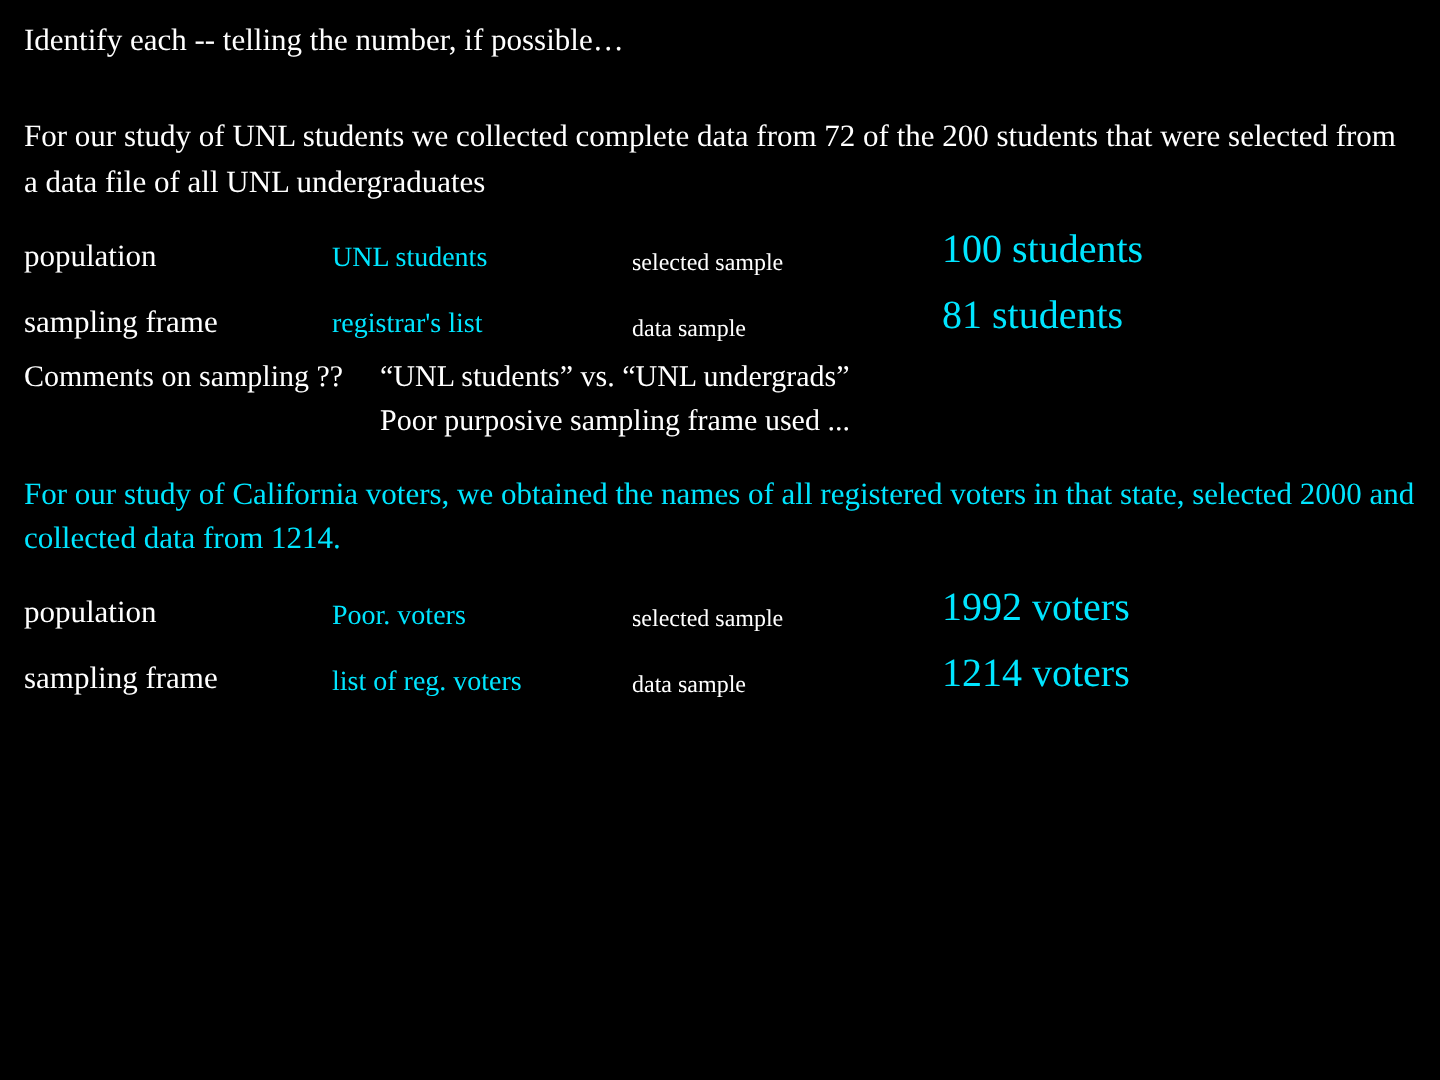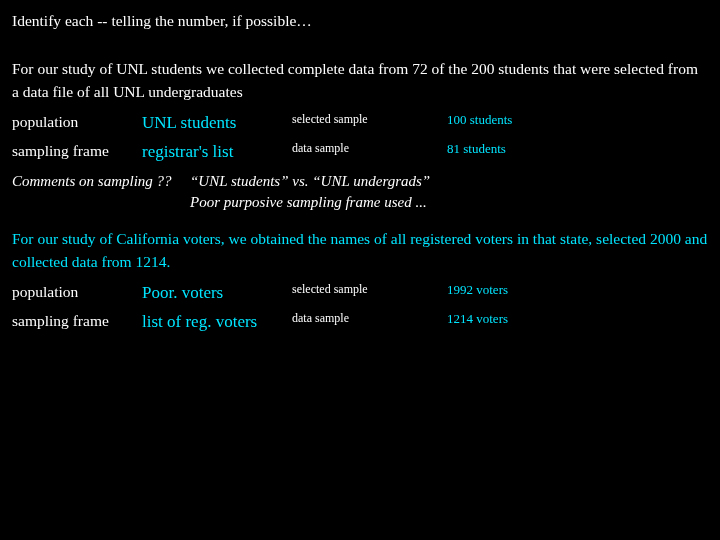--- a/index.html
+++ b/index.html
@@ -20,50 +20,50 @@
     }
     .study-block {
       margin-bottom: 14px;
     }
     .study-intro {
       font-size: 15.5px;
       margin-bottom: 8px;
     }
     .row {
       display: flex;
-      align-items: flex-start;
+      align-items: flex-end;
       margin-bottom: 4px;
       gap: 0;
     }
     .label-col {
       color: #fff;
       font-size: 15.5px;
       min-width: 130px;
     }
     .value-col {
       color: #00e5ff;
-      font-size: 17px;
+      font-size: 14px;
       min-width: 140px;
+      margin-left: 24px;
     }
     .sample-label-col {
       color: #fff;
       font-size: 12px;
       min-width: 155px;
       margin-left: 10px;
     }
     .sample-value-col {
       color: #00e5ff;
-      font-size: 13px;
+      font-size: 20px;
     }
     .comments-block {
       display: flex;
       margin-top: 6px;
       margin-bottom: 14px;
       gap: 8px;
-      font-style: italic;
     }
     .comments-label {
       color: #fff;
       font-size: 15px;
       min-width: 170px;
       white-space: nowrap;
     }
     .comments-text {
       color: #fff;
       font-size: 15px;

